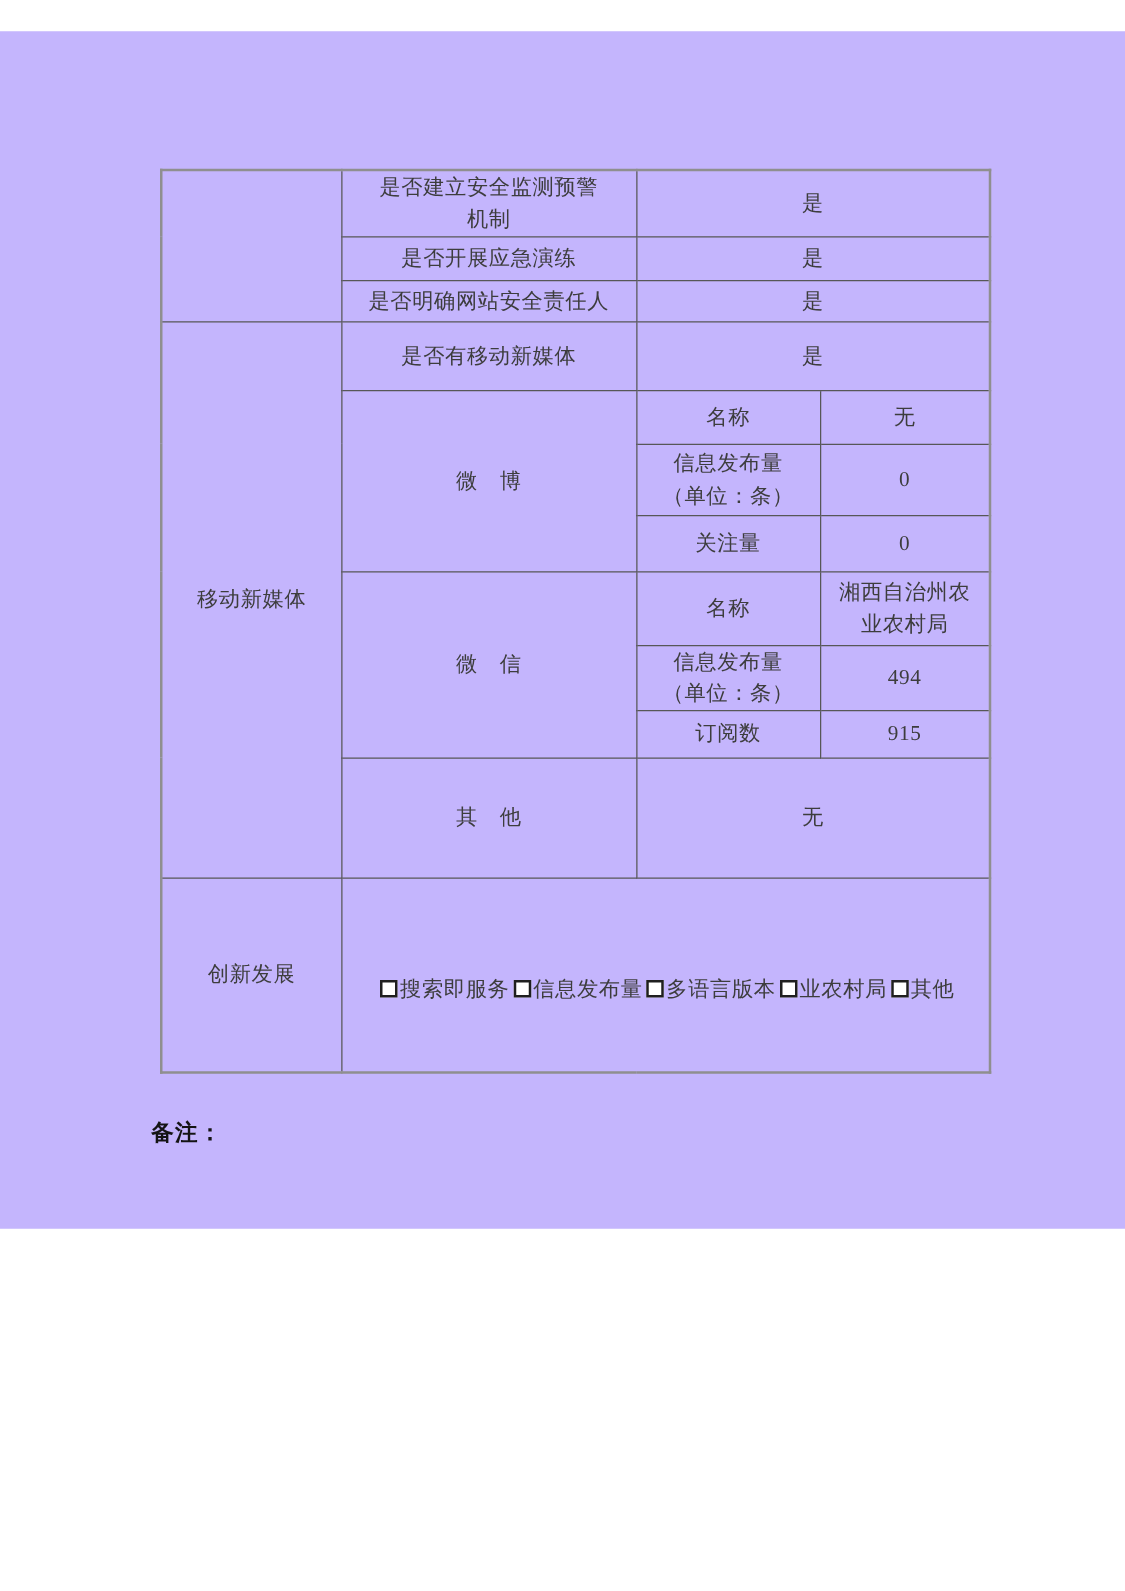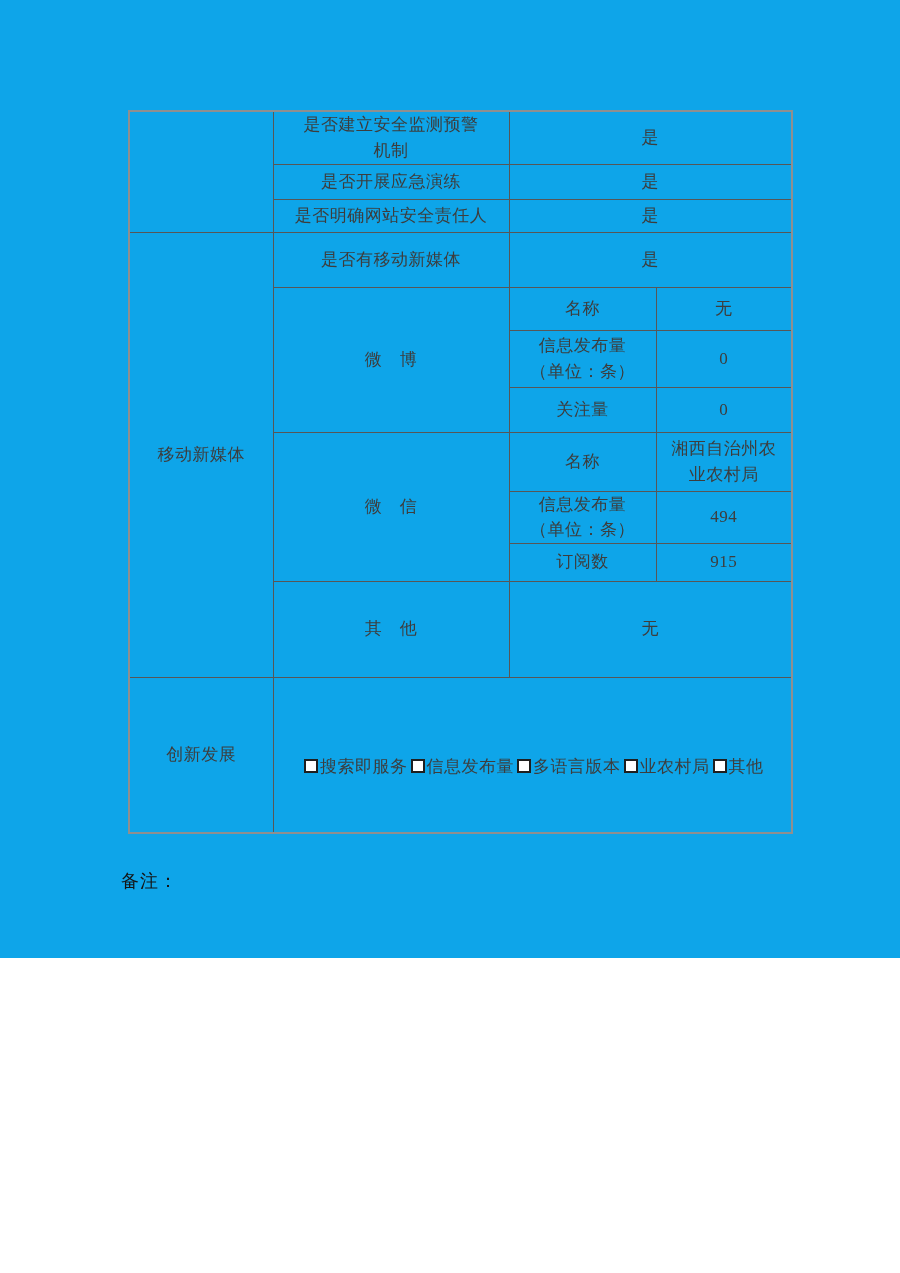--- a/index.html
+++ b/index.html
@@ -5,22 +5,23 @@
   * { box-sizing: border-box; margin: 0; padding: 0; }
   html, body { background: #ffffff; }
   body {
     width: 900px; height: 1273px;
     font-family: "Liberation Serif", "DejaVu Serif", serif;
     color: #3d3d3d;
   }
   .page {
     position: relative;
     width: 900px; height: 958px;
-    background: #0ea5e9;
+    background: #c4b5fd;
     overflow: hidden;
+    margin-top: 25px;
   }
   table.report {
     position: absolute;
     left: 128px; top: 110px;
     width: 663px;
     border-collapse: collapse;
     table-layout: fixed;
     border: 2px solid #8f8f8f;
   }
   table.report td {
@@ -45,21 +46,21 @@
     width: 14px; height: 14px;
     border: 2px solid #1f1f1f;
     vertical-align: -1px;
     margin: 0 2px 0 3px;
     background: #ffffff;
   }
   .notes {
     position: absolute;
     left: 121px; top: 869px;
     font-size: 18px;
-    font-weight: normal;
+    font-weight: bold;
     color: #141414;
     letter-spacing: 1px;
   }
   .page-number {
     position: absolute;
     left: 0; top: 1182px;
     width: 900px;
     text-align: center;
     font-size: 18px;
     color: #2b2b2b;

